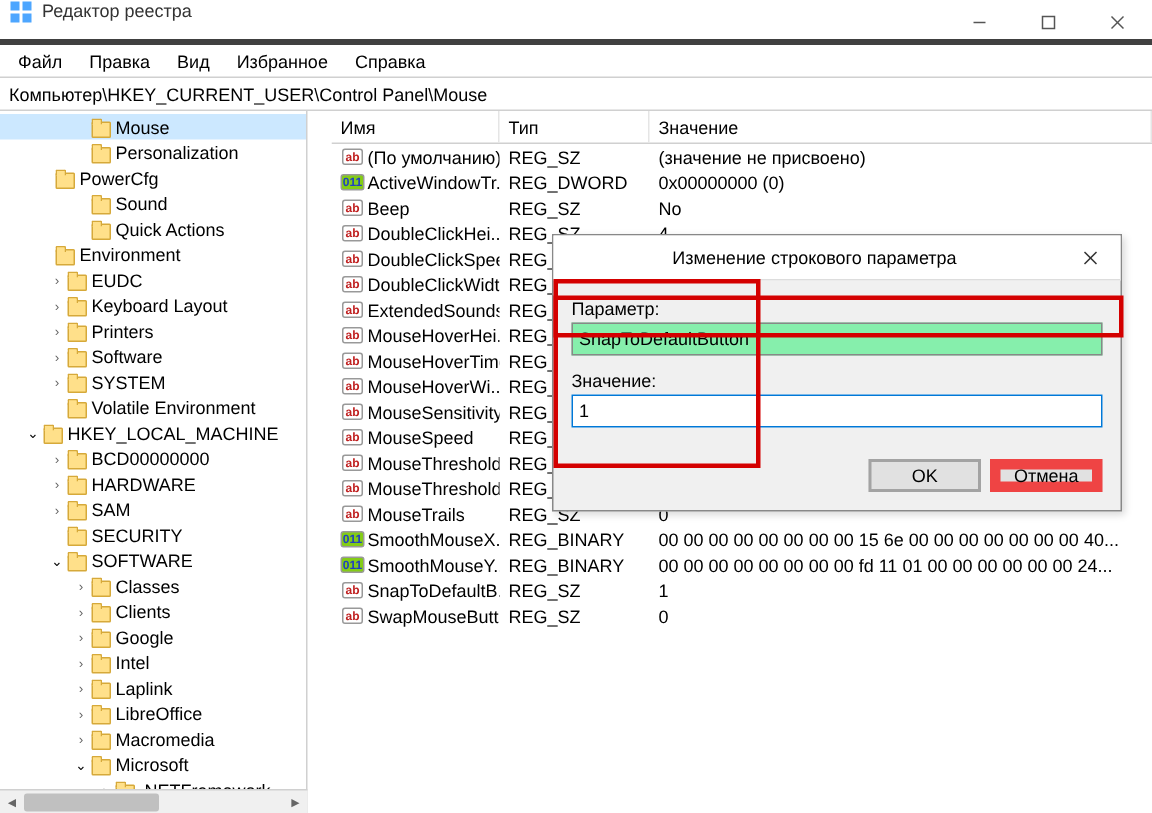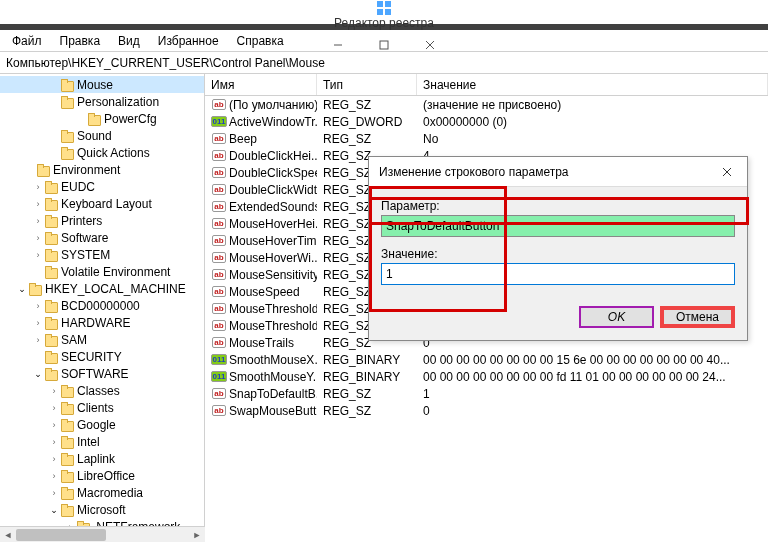--- a/index.html
+++ b/index.html
@@ -1,25 +1,25 @@
 <!DOCTYPE html>
 <html><head>
 <meta charset="utf-8">
 <style>
   * { box-sizing: border-box; margin: 0; padding: 0; font-family: "Segoe UI", Tahoma, sans-serif; font-size: 12px; }
   body { background: #fff; color: #000; width: 768px; height: 542px; overflow: hidden; position: relative; }
-  .titlebar { height: 30px; background: #fff; display: flex; align-items: center; border-bottom: 6px solid #404040; flex-direction: column; }
+  .titlebar { height: 30px; background: #fff; display: flex; align-items: flex-start; border-bottom: 4px solid #404040; }
   .titlebar .icon { width: 16px; height: 16px; margin: 0 6px; }
   .titlebar .title { flex: 1; color: #333; }
   .titlebar .controls { display: flex; }
   .titlebar .btn { width: 46px; height: 30px; display: flex; align-items: center; justify-content: center; color: #555; }
   .menubar { height: 22px; display: flex; align-items: center; padding: 0 4px; gap: 2px; border-bottom: 1px solid #d0d0d0; }
   .menubar .item { padding: 2px 8px; }
   .addressbar { height: 22px; border-bottom: 1px solid #d0d0d0; padding: 2px 6px; display: flex; align-items: center; }
-  .content { display: flex; height: calc(100% - 30px - 22px - 22px); }
+  .content { display: flex; height: calc(100% - 30px - 22px - 22px); gap: 16px; }
   .tree { width: 205px; border-right: 1px solid #d0d0d0; overflow-y: auto; overflow-x: hidden; padding-top: 2px; }
   .tree-row { display: flex; align-items: center; height: 17px; white-space: nowrap; }
   .tree-row.sel { background: #cce8ff; }
   .tw { display: inline-flex; width: 12px; height: 12px; align-items: center; justify-content: center; color: #666; font-size: 9px; }
   .tw.open { color: #000; }
   .fld { display: inline-block; width: 14px; height: 12px; margin-right: 3px; position: relative; }
   .fld::before { content: ""; position: absolute; left: 1px; top: 2px; width: 11px; height: 9px; background: #ffe08a; border: 1px solid #d6a93a; border-radius: 1px; }
   .fld::after { content: ""; position: absolute; left: 1px; top: 0; width: 5px; height: 3px; background: #ffe08a; border: 1px solid #d6a93a; border-bottom: none; border-radius: 1px 1px 0 0; }
   .list { flex: 1; overflow: auto; }
   .list-header { display: flex; border-bottom: 1px solid #d0d0d0; height: 22px; align-items: center; position: sticky; top: 0; background: #fff; }
@@ -32,30 +32,30 @@
   .col-name { width: 112px; display: flex; align-items: center; }
   .col-type { width: 100px; }
   .col-val { flex: 1; }
   .scrollbar-bottom { position: absolute; bottom: 0; left: 0; width: 205px; height: 16px; background: #f0f0f0; border-top: 1px solid #d0d0d0; display: flex; }
   .scrollbar-bottom .arrow { width: 16px; display: flex; align-items: center; justify-content: center; color: #666; font-size: 9px; }
   .scrollbar-bottom .track { flex: 1; position: relative; }
   .scrollbar-bottom .thumb { position: absolute; left: 0; top: 2px; height: 12px; width: 90px; background: #c0c0c0; border-radius: 2px; }
   
   .dialog { position: absolute; left: 368px; top: 156px; width: 380px; height: 185px; background: #f0f0f0; border: 1px solid #888; box-shadow: 2px 2px 5px rgba(0,0,0,0.15); }
   .dialog .dtitle { height: 30px; background: #fff; display: flex; align-items: center; padding-left: 10px; border-bottom: 1px solid #ddd; }
-  .dialog .dtitle .t { flex: 1; }
+  .dialog .dtitle .t { flex: 1; text-align: center; }
   .dialog .dclose { width: 40px; height: 30px; display: flex; align-items: center; justify-content: center; }
   .dialog .body { padding: 10px 12px; }
   .dialog .lbl { margin-top: 2px; margin-bottom: 2px; }
   .dialog input[type=text] { width: 100%; height: 22px; padding: 2px 4px; border: 1px solid #888; background: #fff; }
   .dialog input[readonly] { background: #86efac; }
   .dialog .sel { color: #000; background: #fff; }
   .dialog .btns { position: absolute; bottom: 12px; right: 12px; display: flex; gap: 6px; }
-  .dialog .btn { width: 75px; height: 22px; border: 4px solid #ef4444; background: #e1e1e1; display: flex; align-items: center; justify-content: center; }
-  .dialog .btn.default { border: 2px solid #a21caf; font-style: italic; }
+  .dialog .btn { width: 75px; height: 22px; border: 7px solid #ef4444; background: #e1e1e1; display: flex; align-items: center; justify-content: center; }
+  .dialog .btn.default { border: 2px solid #a3a3a3; }
   
   .redbox { position: absolute; border: 3px solid #d40000; pointer-events: none; }
   .rb1 { left: 369px; top: 186px; width: 138px; height: 126px; }
   .rb2 { left: 369px; top: 197px; width: 380px; height: 28px; }
 </style>
 </head>
 <body>
 
 <div class="titlebar">
   <span class="icon">
@@ -102,21 +102,21 @@
       <div class="tree-row sel" style="padding-left: 48px;">
         <span class="tw"></span>
         <span class="fld"></span>
         <span>Mouse</span>
       </div>
       <div class="tree-row" style="padding-left: 48px;">
         <span class="tw"></span>
         <span class="fld"></span>
         <span>Personalization</span>
       </div>
-      <div class="tree-row" style="padding-left: 75px;">
+      <div class="tree-row" style="padding-left: 24px;">
         <span class="tw"></span>
         <span class="fld"></span>
         <span>PowerCfg</span>
       </div>
       <div class="tree-row" style="padding-left: 48px;">
         <span class="tw"></span>
         <span class="fld"></span>
         <span>Sound</span>
       </div>
       <div class="tree-row" style="padding-left: 48px;">

